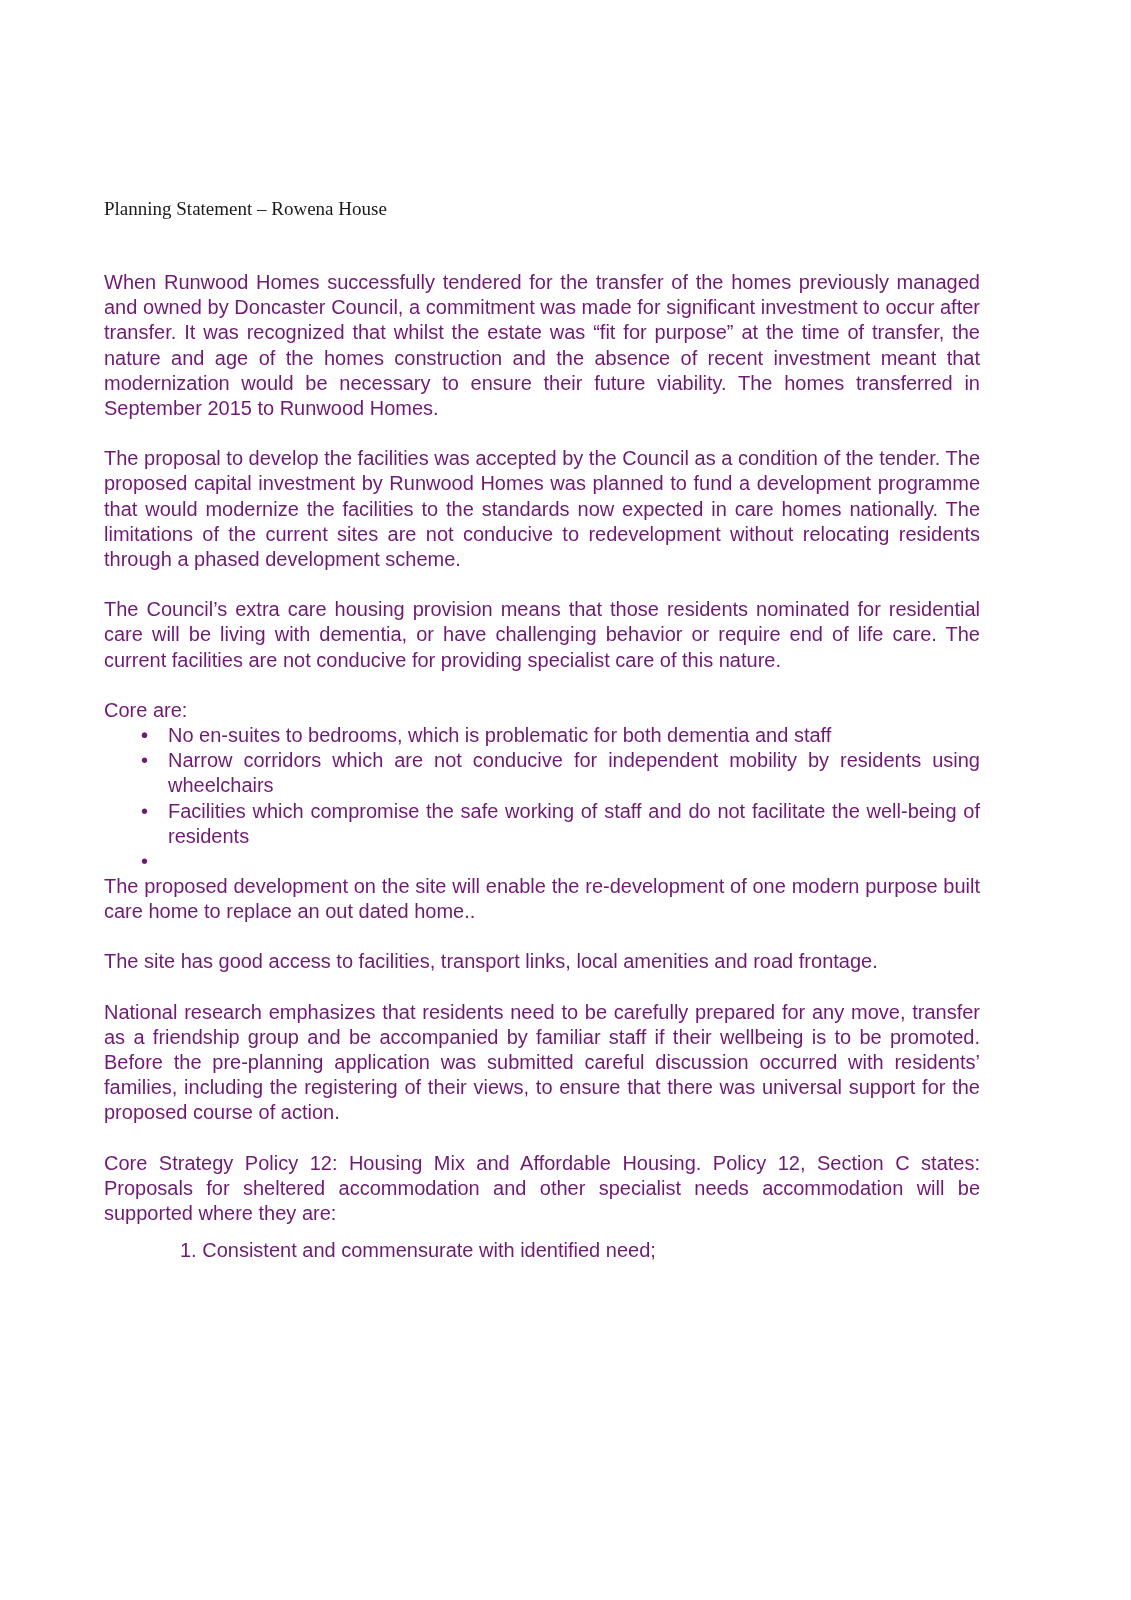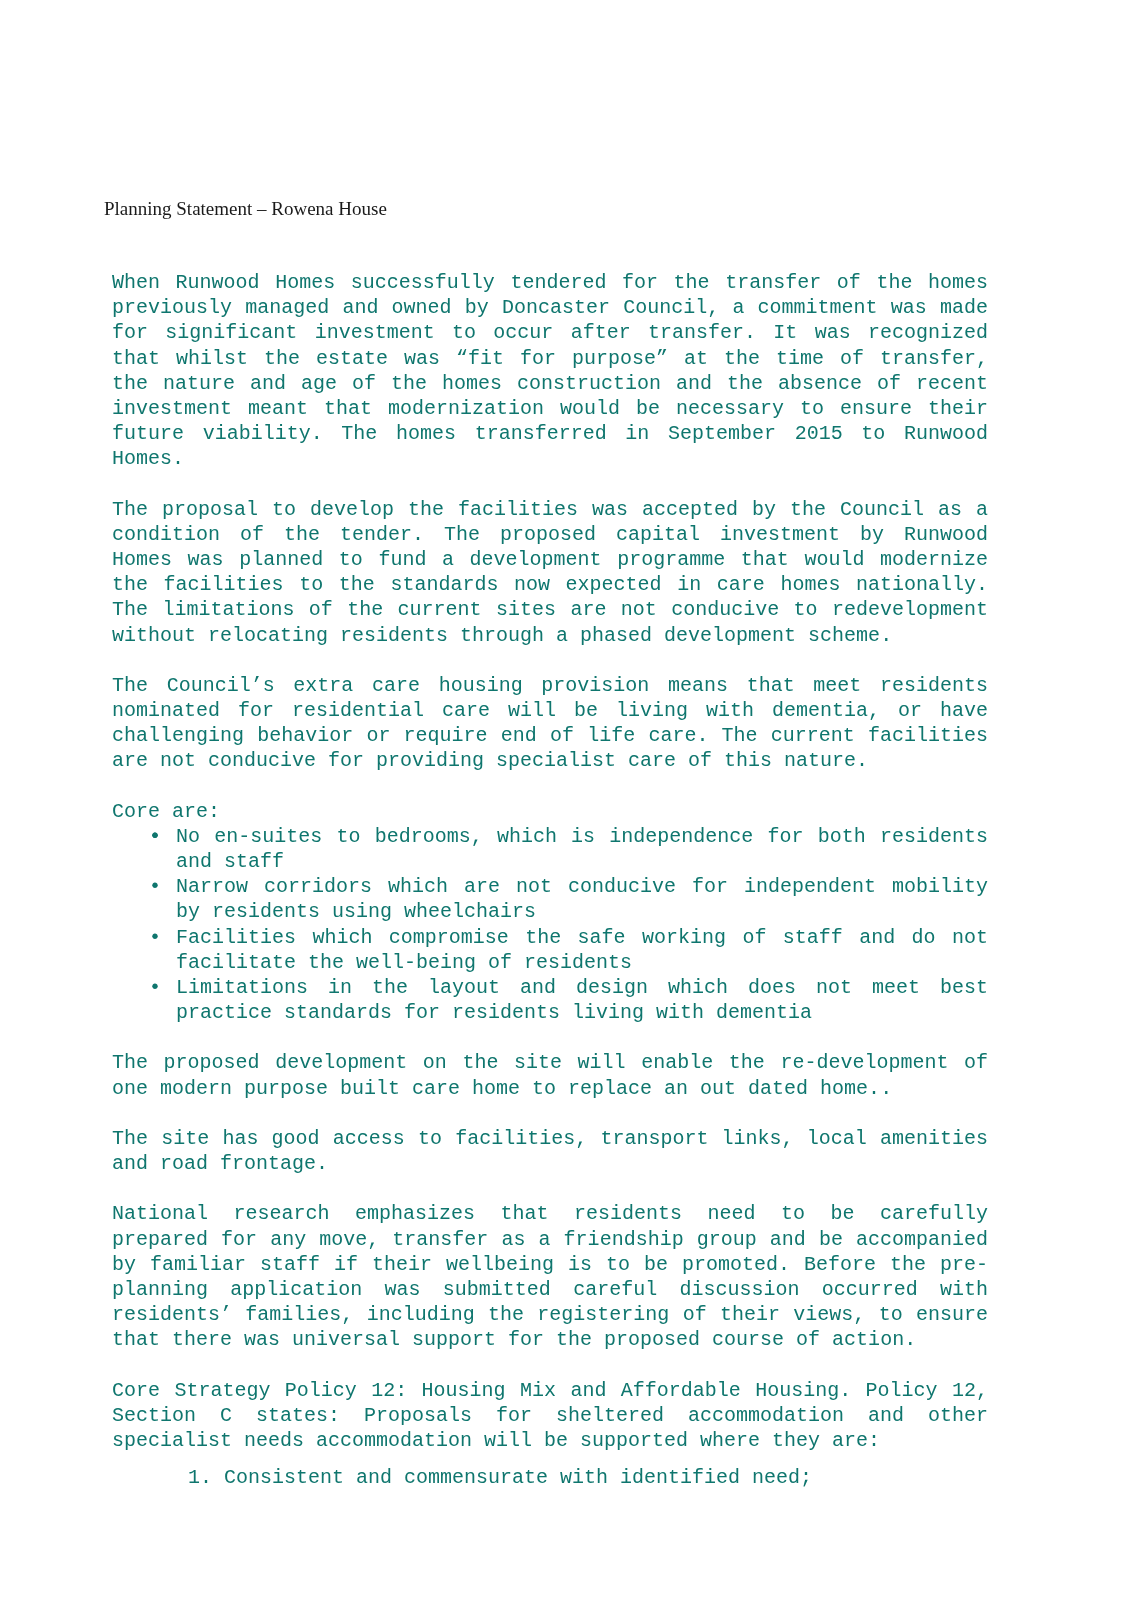--- a/index.html
+++ b/index.html
@@ -27,27 +27,27 @@
       position: absolute;
       left: 104px;
       top: 198px;
       font-family: "Liberation Serif", serif;
       font-size: 19px;
       color: #1a1a1a;
       white-space: nowrap;
     }
     .body-text {
       position: absolute;
-      left: 112px;
+      left: 104px;
       top: 270px;
       width: 876px;
-      font-family: Liberation Mono, monospace;
+      font-family: Liberation Sans, sans-serif;
       font-size: 20px;
       line-height: 25.2px;
-      color: #0f766e;
+      color: #701a75;
     }
     .para {
       margin: 0 0 25px 0;
       text-align: justify;
       text-align-last: left;
     }
     .para.tight {
       margin-bottom: 0;
     }
     ul.bullets {
@@ -78,42 +78,41 @@
   </style>
 </head>
 <body>
 
 <div class="page">
   <div class="header">Planning Statement – Rowena House</div>
 
   <div class="body-text">
     <p class="para">When Runwood Homes successfully tendered for the transfer of the homes previously managed and owned by Doncaster Council, a commitment was made for significant investment to occur after transfer. It was recognized that whilst the estate was “fit for purpose” at the time of transfer, the nature and age of the homes construction and the absence of recent investment meant that modernization would be necessary to ensure their future viability. The homes transferred in September 2015 to Runwood Homes.</p>
     <p class="para">The proposal to develop the facilities was accepted by the Council as a condition of the tender. The proposed capital investment by Runwood Homes was planned to fund a development programme that would modernize the facilities to the standards now expected in care homes nationally. The limitations of the current sites are not conducive to redevelopment without relocating residents through a phased development scheme.</p>
-    <p class="para">The Council’s extra care housing provision means that meet residents nominated for residential care will be living with dementia, or have challenging behavior or require end of life care. The current facilities are not conducive for providing specialist care of this nature.</p>
+    <p class="para">The Council’s extra care housing provision means that those residents nominated for residential care will be living with dementia, or have challenging behavior or require end of life care. The current facilities are not conducive for providing specialist care of this nature.</p>
     <p class="para tight">Core are:</p>
 
     <ul class="bullets">
       <li>
         <span class="bullet">•</span>
       </li>
       <li>
         <span class="bullet">•</span>
-        <span>No en-suites to bedrooms, which is independence for both residents and staff</span>
+        <span>No en-suites to bedrooms, which is problematic for both dementia and staff</span>
       </li>
       <li>
         <span class="bullet">•</span>
         <span>Narrow corridors which are not conducive for independent mobility by residents using wheelchairs</span>
       </li>
       <li>
         <span class="bullet">•</span>
         <span>Facilities which compromise the safe working of staff and do not facilitate the well-being of residents</span>
       </li>
       <li>
         <span class="bullet">•</span>
-        <span>Limitations in the layout and design which does not meet best practice standards for residents living with dementia</span>
       </li>
     </ul>
 
     <p class="para">The proposed development on the site will enable the re-development of one modern purpose built care home to replace an out dated home..</p>
     <p class="para">The site has good access to facilities, transport links, local amenities and road frontage.</p>
     <p class="para">National research emphasizes that residents need to be carefully prepared for any move, transfer as a friendship group and be accompanied by familiar staff if their wellbeing is to be promoted. Before the pre-planning application was submitted careful discussion occurred with residents’ families, including the registering of their views, to ensure that there was universal support for the proposed course of action.</p>
     <p class="para tight">Core Strategy Policy 12: Housing Mix and Affordable Housing.  Policy 12, Section C states: Proposals for sheltered accommodation and other specialist needs accommodation will be supported where they are:</p>
 
     <ol class="numbered">
       <li>1. Consistent and commensurate with identified need;</li>

